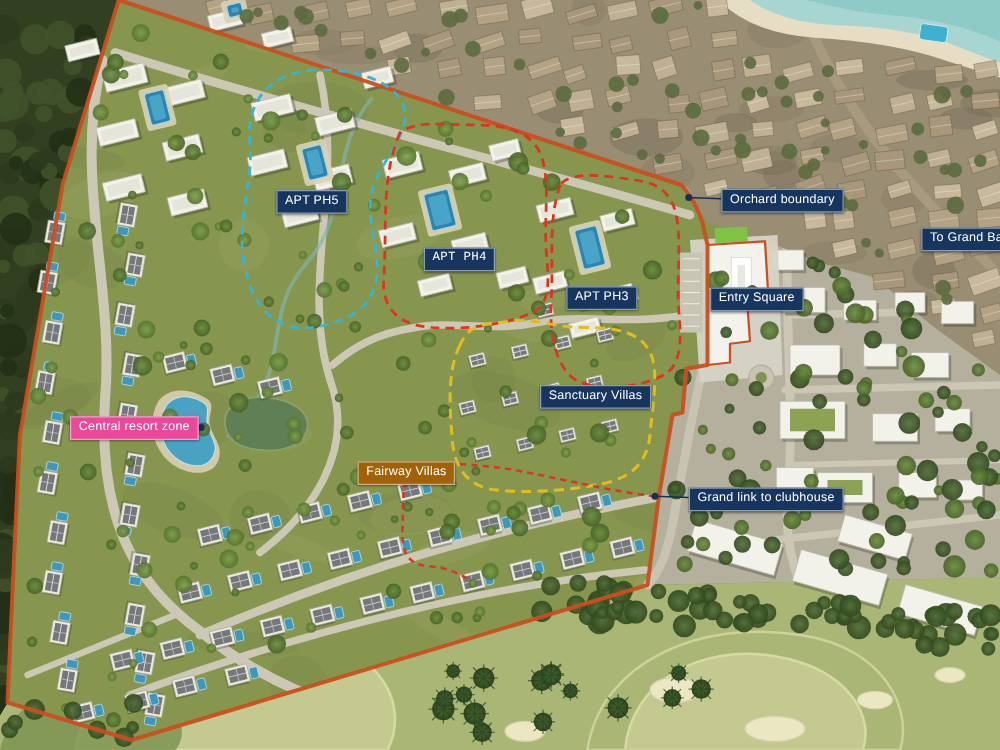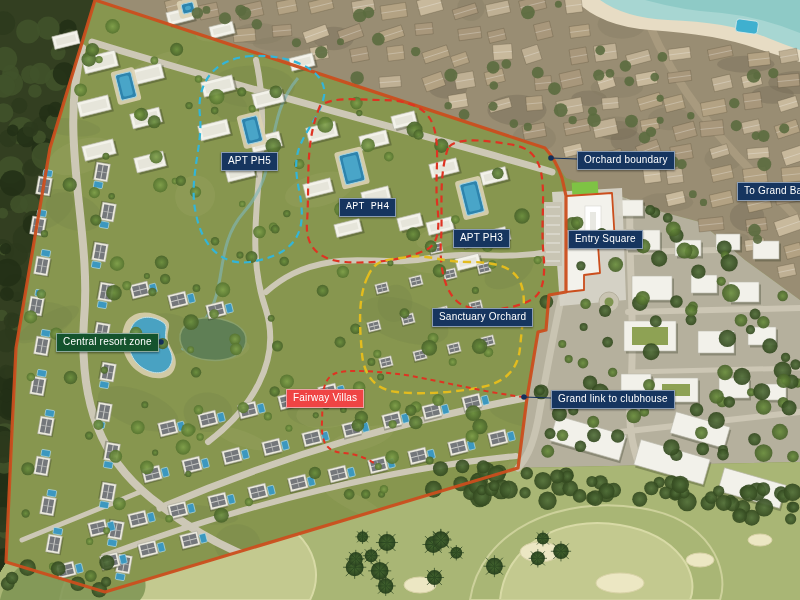--- a/index.html
+++ b/index.html
@@ -1853,18 +1853,18 @@
         <circle cx="524" cy="397" r="2.8" fill="#14305a"></circle>
       </g>
     </svg>
   <div id="labels">
       <div class="map-label" style="left: 577px; top: 151px; background: rgb(22, 53, 95); color: rgb(255, 255, 255);">Orchard boundary</div>
       <div class="map-label" style="left: 737px; top: 182px; background: rgb(22, 53, 95); color: rgb(255, 255, 255);">To Grand Baie</div>
       <div class="map-label" style="left: 568px; top: 230px; background: rgb(22, 53, 95); color: rgb(255, 255, 255);">Entry Square</div>
       <div class="map-label" style="left: 221px; top: 152px; background: rgb(22, 53, 95); color: rgb(255, 255, 255);">APT PH5</div>
       <div class="map-label" style="left: 339px; top: 198px; background: rgb(22, 53, 95); color: rgb(255, 255, 255); font-family: Liberation Mono, monospace;">APT PH4</div>
       <div class="map-label" style="left: 453px; top: 229px; background: rgb(22, 53, 95); color: rgb(255, 255, 255);">APT PH3</div>
-      <div class="map-label" style="left: 432px; top: 308px; background: rgb(22, 53, 95); color: rgb(255, 255, 255);">Sanctuary Orchard</div>
-      <div class="map-label" style="left: 56px; top: 333px; background: #14532d; color: rgb(255, 255, 255);">Central resort zone</div>
-      <div class="map-label" style="left: 286px; top: 389px; background: #ef4444; color: rgb(255, 255, 255);">Fairway Villas</div>
+      <div class="map-label" style="left: 432px; top: 308px; background: rgb(22, 53, 95); color: rgb(255, 255, 255);">Sanctuary Villas</div>
+      <div class="map-label" style="left: 56px; top: 333px; background: #ec4899; color: rgb(255, 255, 255);">Central resort zone</div>
+      <div class="map-label" style="left: 286px; top: 369px; background: #a16207; color: rgb(255, 255, 255);">Fairway Villas</div>
       <div class="map-label" style="left: 551px; top: 390px; background: rgb(22, 53, 95); color: rgb(255, 255, 255);">Grand link to clubhouse</div>
     </div>
 </div>
 
 </body></html>

